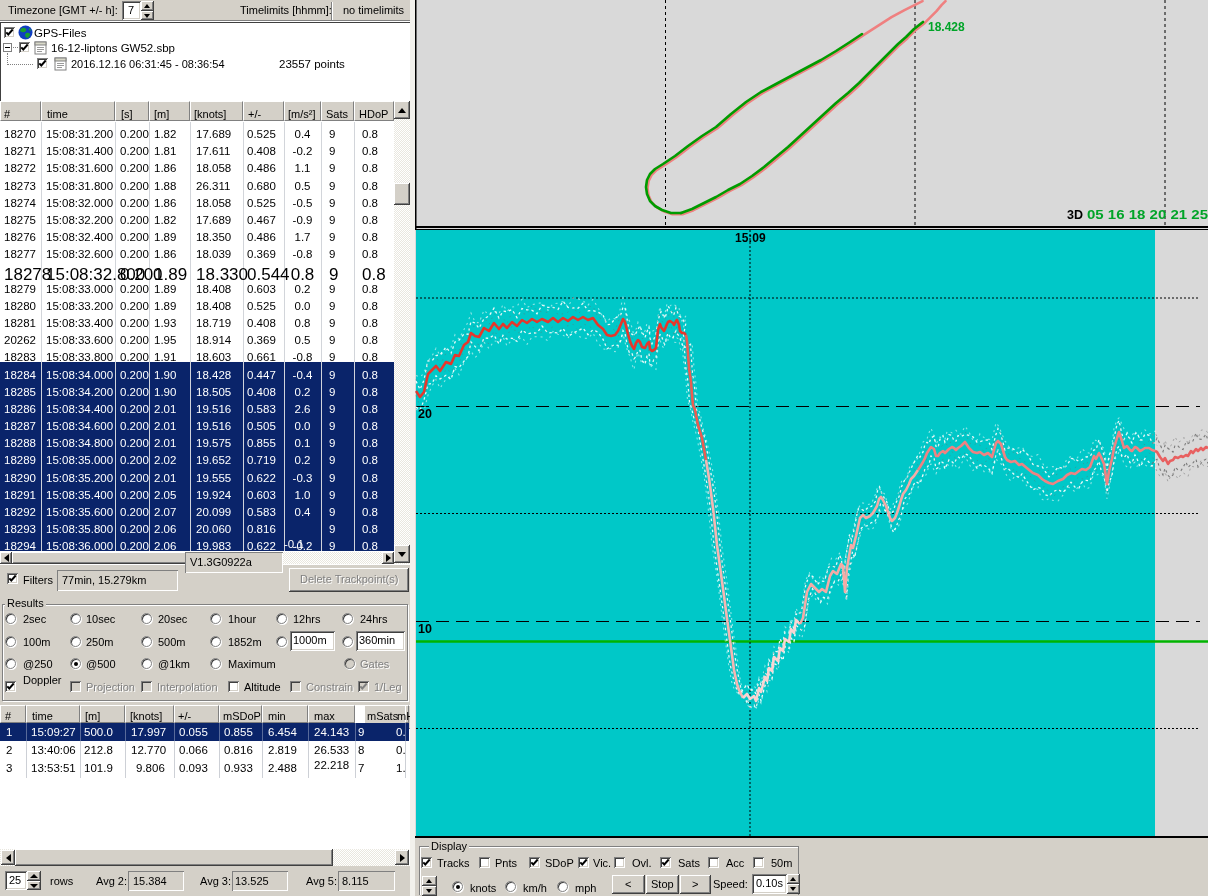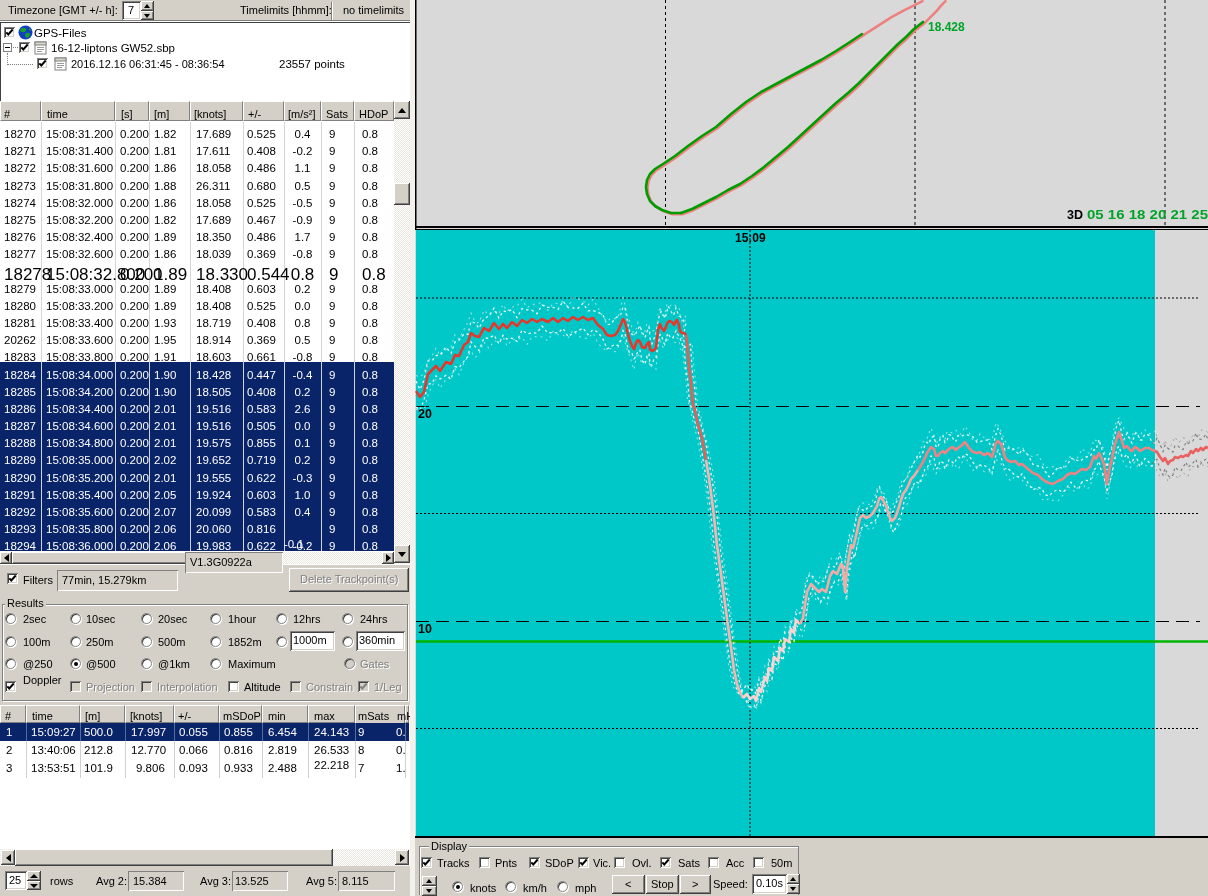--- a/index.html
+++ b/index.html
@@ -513,21 +513,21 @@
     </div>
 <div class="ab hdr" style="left:219px;top:0;width:43px;height:18px">
       <div class="ab" style="left:3px;top:4px">mSDoP</div>
     </div>
 <div class="ab hdr" style="left:262px;top:0;width:46px;height:18px">
       <div class="ab" style="left:5px;top:4px">min</div>
     </div>
 <div class="ab hdr" style="left:308px;top:0;width:47px;height:18px">
       <div class="ab" style="left:5px;top:4px">max</div>
     </div>
-<div class="ab hdr" style="left:355px;top:0;width:50px;height:24px">
+<div class="ab hdr" style="left:364px;top:0;width:50px;height:24px">
       <div class="ab" style="left:2px;top:4px">mSats</div>
     </div>
 <div class="ab hdr" style="left:405px;top:0;width:4px;height:18px">
       <div class="ab" style="left:-9px;top:4px">mH</div>
     </div>
 <div class="ab" style="left:26px;top:18px;width:1px;height:55px;background:#cdd0d6"></div>
 <div class="ab" style="left:80px;top:18px;width:1px;height:55px;background:#cdd0d6"></div>
 <div class="ab" style="left:125px;top:18px;width:1px;height:55px;background:#cdd0d6"></div>
 <div class="ab" style="left:174px;top:18px;width:1px;height:55px;background:#cdd0d6"></div>
 <div class="ab" style="left:219px;top:18px;width:1px;height:55px;background:#cdd0d6"></div>

